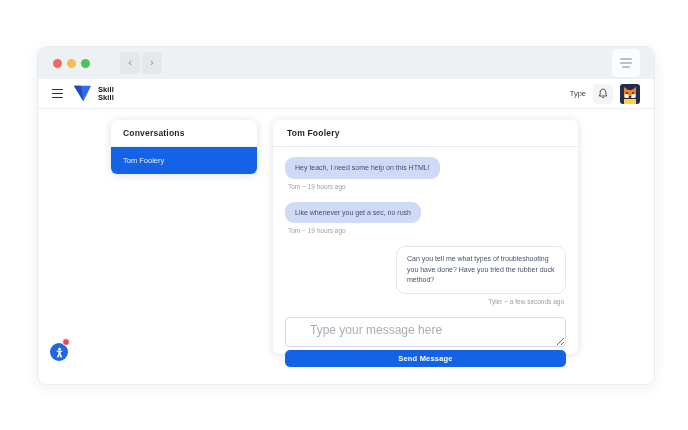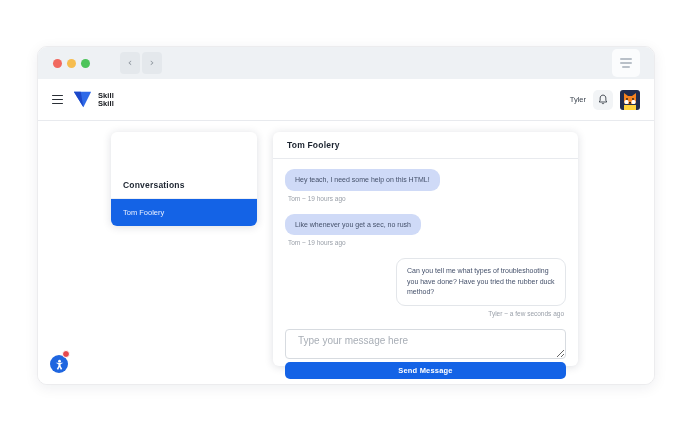--- a/index.html
+++ b/index.html
@@ -28,58 +28,58 @@
   .navbtns{display:flex;gap:2px;margin-left:30px;}
   .navbtn{width:20px;height:22px;border:none;background:#e4e8ec;border-radius:4px;
     color:#8b939c;font-size:11px;line-height:22px;text-align:center;cursor:pointer;
     font-family:"DejaVu Sans",sans-serif;padding:0;}
   .chrome-menu{position:absolute;right:14px;top:2px;width:28px;height:28px;background:#fbfcfd;
     border-radius:5px;display:flex;flex-direction:column;justify-content:center;align-items:center;gap:2.5px;cursor:pointer;}
   .chrome-menu i{display:block;height:1.5px;background:#b9c0c8;border-radius:1px;}
   .chrome-menu i:nth-child(1){width:12px;} .chrome-menu i:nth-child(2){width:12px;} .chrome-menu i:nth-child(3){width:8px;}
 
   
-  .appheader{height:42px;background:#fff;border-bottom:1px solid var(--line);
+  .appheader{height:30px;background:#fff;border-bottom:1px solid var(--line);
     display:flex;align-items:center;padding:0 14px;}
   .burger{display:flex;flex-direction:column;gap:2.5px;cursor:pointer;margin-right:9px;}
   .burger i{display:block;width:11px;height:1.6px;background:#2a2f36;border-radius:1px;}
   .brandlogo{width:21px;height:19px;margin-right:5px;}
   .brand{font-weight:700;font-size:7.5px;line-height:8px;color:#101318;letter-spacing:.1px;}
   .hdr-right{margin-left:auto;display:flex;align-items:center;gap:7px;}
   .username{font-size:7.5px;color:#3d4550;}
   .bellbtn{width:20px;height:20px;background:#f2f4f6;border:none;border-radius:5px;
     display:flex;align-items:center;justify-content:center;cursor:pointer;padding:0;}
   .avatar{width:20px;height:20px;border-radius:3px;overflow:hidden;cursor:pointer;display:block;}
 
   
   .content{position:relative;height:277px;background:#fff;}
 
   .card{position:absolute;background:#fff;border-radius:6px;
     box-shadow:0 1px 8px rgba(25,35,60,.15);}
   .conv-card{left:73px;top:11px;width:146px;overflow:hidden;}
   .conv-title{padding:8px 12px;font-size:8.5px;font-weight:700;color:var(--text-dark);
-    border-bottom:1px solid #eef0f3;letter-spacing:.2px;margin-top:40px;}
+    border-bottom:1px solid #eef0f3;letter-spacing:.2px;}
   .conv-item{background:var(--accent);color:#e8efff;font-size:7.5px;
     padding:9px 12px;cursor:pointer;}
 
   .chat-card{left:235px;top:11px;width:305px;height:234px;display:flex;flex-direction:column;}
   .chat-title{padding:8px 14px;font-size:8.5px;font-weight:700;color:var(--text-dark);
     border-bottom:1px solid var(--line);letter-spacing:.2px;}
   .chat-body{padding:10px 12px 12px;flex:1;display:flex;flex-direction:column;}
   .msg{display:flex;flex-direction:column;margin-bottom:4px;}
   .msg.right{align-items:flex-end;}
   .bubble{background:var(--bubble-bg);color:var(--bubble-text);font-size:7px;line-height:9.5px;
     padding:6px 10px;border-radius:9px;max-width:86%;align-self:flex-start;}
   .msg.right .bubble{background:#fff;border:1px solid #e3e6ea;max-width:170px;align-self:flex-end;
     padding:7px 10px;line-height:10.5px;}
   .meta{font-size:6.5px;color:var(--meta);margin:4px 0 8px 3px;}
   .msg.right .meta{text-align:right;margin-right:2px;}
   .composer{margin-top:auto;}
   .composer textarea{width:100%;height:30px;border:1px solid #d7dbe0;border-radius:4px;
-    padding:5px 12px;font-size:10px;color:#3a4452;font-family:"Liberation Sans",sans-serif;
+    padding:5px 24px;font-size:12px;color:#3a4452;font-family:"Liberation Sans",sans-serif;
     resize:vertical;outline:none;display:block;}
   .composer textarea::placeholder{color:#a8aeb6;}
   .sendbtn{width:100%;height:17px;border:none;border-radius:5px;
     background:var(--accent);color:#fff;font-size:7.5px;font-weight:700;cursor:pointer;
     font-family:"Liberation Sans",sans-serif;letter-spacing:.2px;}
 
   
   .a11y{position:absolute;left:12px;top:234px;width:18px;height:18px;border-radius:50%;
     background:#1f66e0;border:none;cursor:pointer;display:flex;align-items:center;justify-content:center;padding:0;}
   .a11y-badge{position:absolute;left:24px;top:229px;width:8px;height:8px;border-radius:50%;
@@ -116,21 +116,21 @@
       </div>
       <svg class="brandlogo" viewBox="0 0 24 22">
         <polygon points="2,2 22,2 13,20" fill="#2f6ae8"></polygon>
         <polygon points="2,2 10,2 13,20" fill="#1c48c9"></polygon>
       </svg>
       <div class="brand">
         <div>Skill</div>
         <div>Skill</div>
       </div>
       <div class="hdr-right">
-        <span class="username">Tyler</span>
+        <span class="username">Type</span>
         <button class="bellbtn">
           <svg width="10" height="11" viewBox="0 0 12 13">
             <path d="M6 1.2c-2.1 0-3.4 1.6-3.4 3.6v2.6L1.5 9.5h9L9.4 7.4V4.8c0-2-1.3-3.6-3.4-3.6z" fill="none" stroke="#3c434c" stroke-width="1.1" stroke-linejoin="round"></path>
             <path d="M4.8 10.8a1.3 1.3 0 0 0 2.4 0" fill="none" stroke="#3c434c" stroke-width="1.1"></path>
           </svg>
         </button>
         <span class="avatar">
           <svg width="20" height="20" viewBox="0 0 20 20">
             <rect width="20" height="20" fill="#222c4e"></rect>
             <rect x="4" y="15" width="12" height="5" fill="#ffd23f"></rect>

